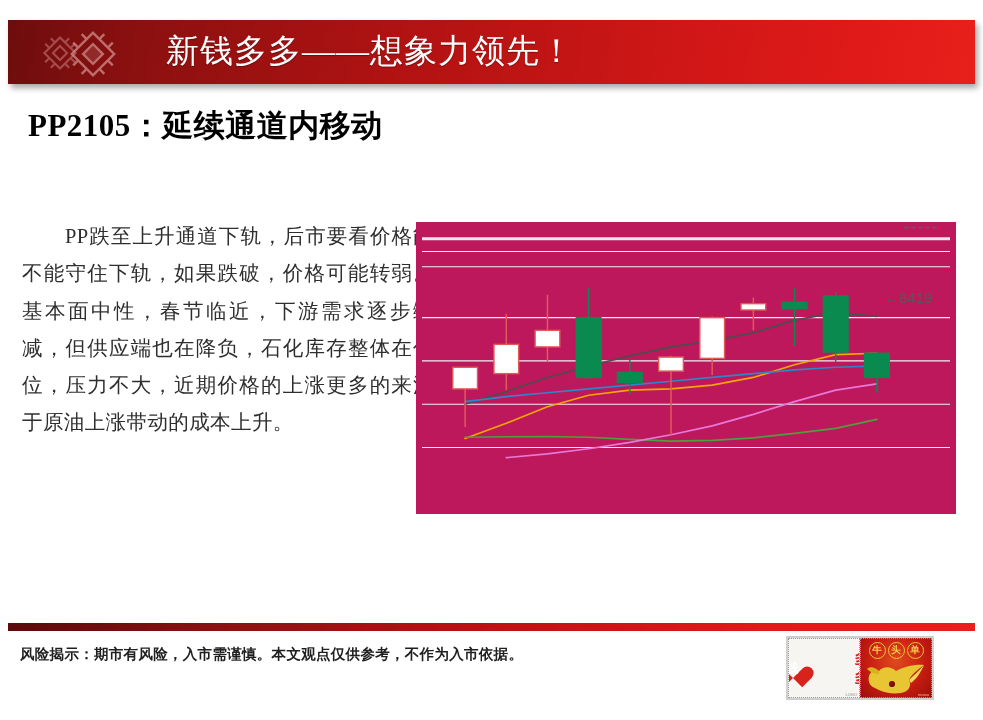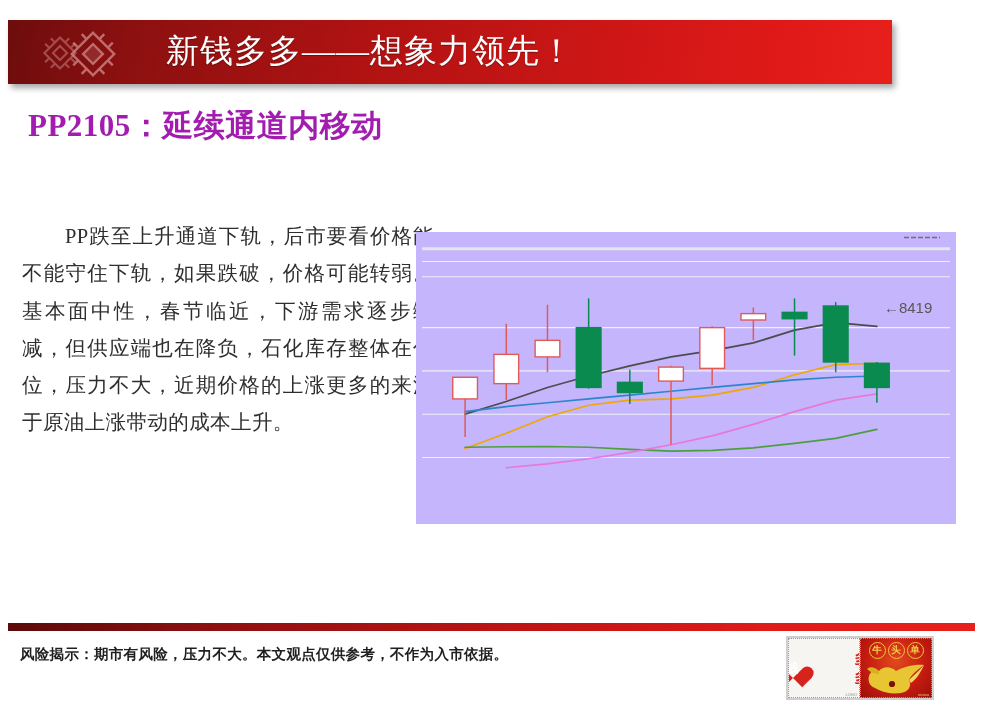--- a/index.html
+++ b/index.html
@@ -5,55 +5,55 @@
   html,body{margin:0;padding:0;}
   body{
     width:983px;height:720px;
     background:#ffffff;
     font-family:"Liberation Serif", serif;
     overflow:hidden;
     position:relative;
   }
   
   #banner{
-    position:absolute;left:8px;top:20px;width:884px;height:64px;
+    position:absolute;left:8px;top:20px;width:967px;height:64px;
     background:linear-gradient(100deg,#6d0d0d 0%,#8c1010 14%,#b01212 40%,#cc1616 66%,#e01a18 88%,#e8201c 100%);
     box-shadow:3px 4px 6px rgba(0,0,0,0.35);
     overflow:hidden;
   }
   #banner-ornament{
     position:absolute;left:22px;top:4px;width:100px;height:58px;
     opacity:.72;
   }
   #banner-title{
     position:absolute;left:158px;top:50%;transform:translateY(-52%);
     color:#fdfdfd;font-size:33px;letter-spacing:1px;
     font-family:"Liberation Serif", serif;
     font-weight:400;
     text-shadow:0 1px 1px rgba(0,0,0,.35);
     white-space:nowrap;
   }
   
   #slide-title{
     position:absolute;left:28px;top:105px;width:400px;
-    color:#a21caf;font-size:31px;line-height:1.38;font-weight:bold;
+    color:#000000;font-size:31px;line-height:1.38;font-weight:bold;
     font-family:"Liberation Serif", serif;
     letter-spacing:.5px;
   }
   #body-text{
     position:absolute;left:22px;top:218px;width:412px;
     color:#2e2e2e;font-size:20.5px;line-height:1.82;
     font-family:"Liberation Serif", serif;
     text-align:justify;text-indent:2.1em;
     letter-spacing:.4px;
   }
   
   #chart-wrap{
-    position:absolute;left:416px;top:232px;width:540px;height:292px;
-    background:#c4b5fd;
+    position:absolute;left:416px;top:222px;width:540px;height:292px;
+    background:#be185d;
   }
   #chart-svg{display:block;}
   
   #footer-rule{
     position:absolute;left:8px;top:623px;width:967px;height:8px;
     background:linear-gradient(90deg,#5d0a0a 0%,#8f1010 22%,#c21414 55%,#e01c18 80%,#e8201c 100%);
   }
   #footer-text{
     position:absolute;left:20px;top:645px;
     color:#1f1f1f;font-size:14.5px;font-weight:bold;letter-spacing:.3px;
@@ -180,21 +180,21 @@
         <line x1="460.8823529411764" y1="130" x2="460.8823529411764" y2="170.72727272727272" stroke="#0a8a4f" stroke-width="1.5"></line>
         <rect x="448.5294117647058" y="131.27272727272725" width="24.705882352941174" height="24.181818181818187" fill="#0a8a4f" stroke="#0a8a4f" stroke-width="1.4"></rect>
       </g>
     <g id="anno-group">
         <text x="467.8823529411764" y="80.52727272727272" fill="#585858" font-size="15" font-family="&quot;Liberation Sans&quot;, sans-serif">←8419</text>
       </g>
   </svg>
 </div>
 
 <div id="footer-rule"></div>
-<div id="footer-text">风险揭示：期市有风险，压力不大。本文观点仅供参考，不作为入市依据。</div>
+<div id="footer-text">风险揭示：期市有风险，入市需谨慎。本文观点仅供参考，不作为入市依据。</div>
 
 <div id="logo">
   <div class="panel left-panel">
     <div class="heart">
       <span class="heart-char">钱</span>
     </div>
     <span class="logo-word">多多</span>
     <span class="logo-tiny">LOGO</span>
   </div>
   <div class="panel right-panel">

